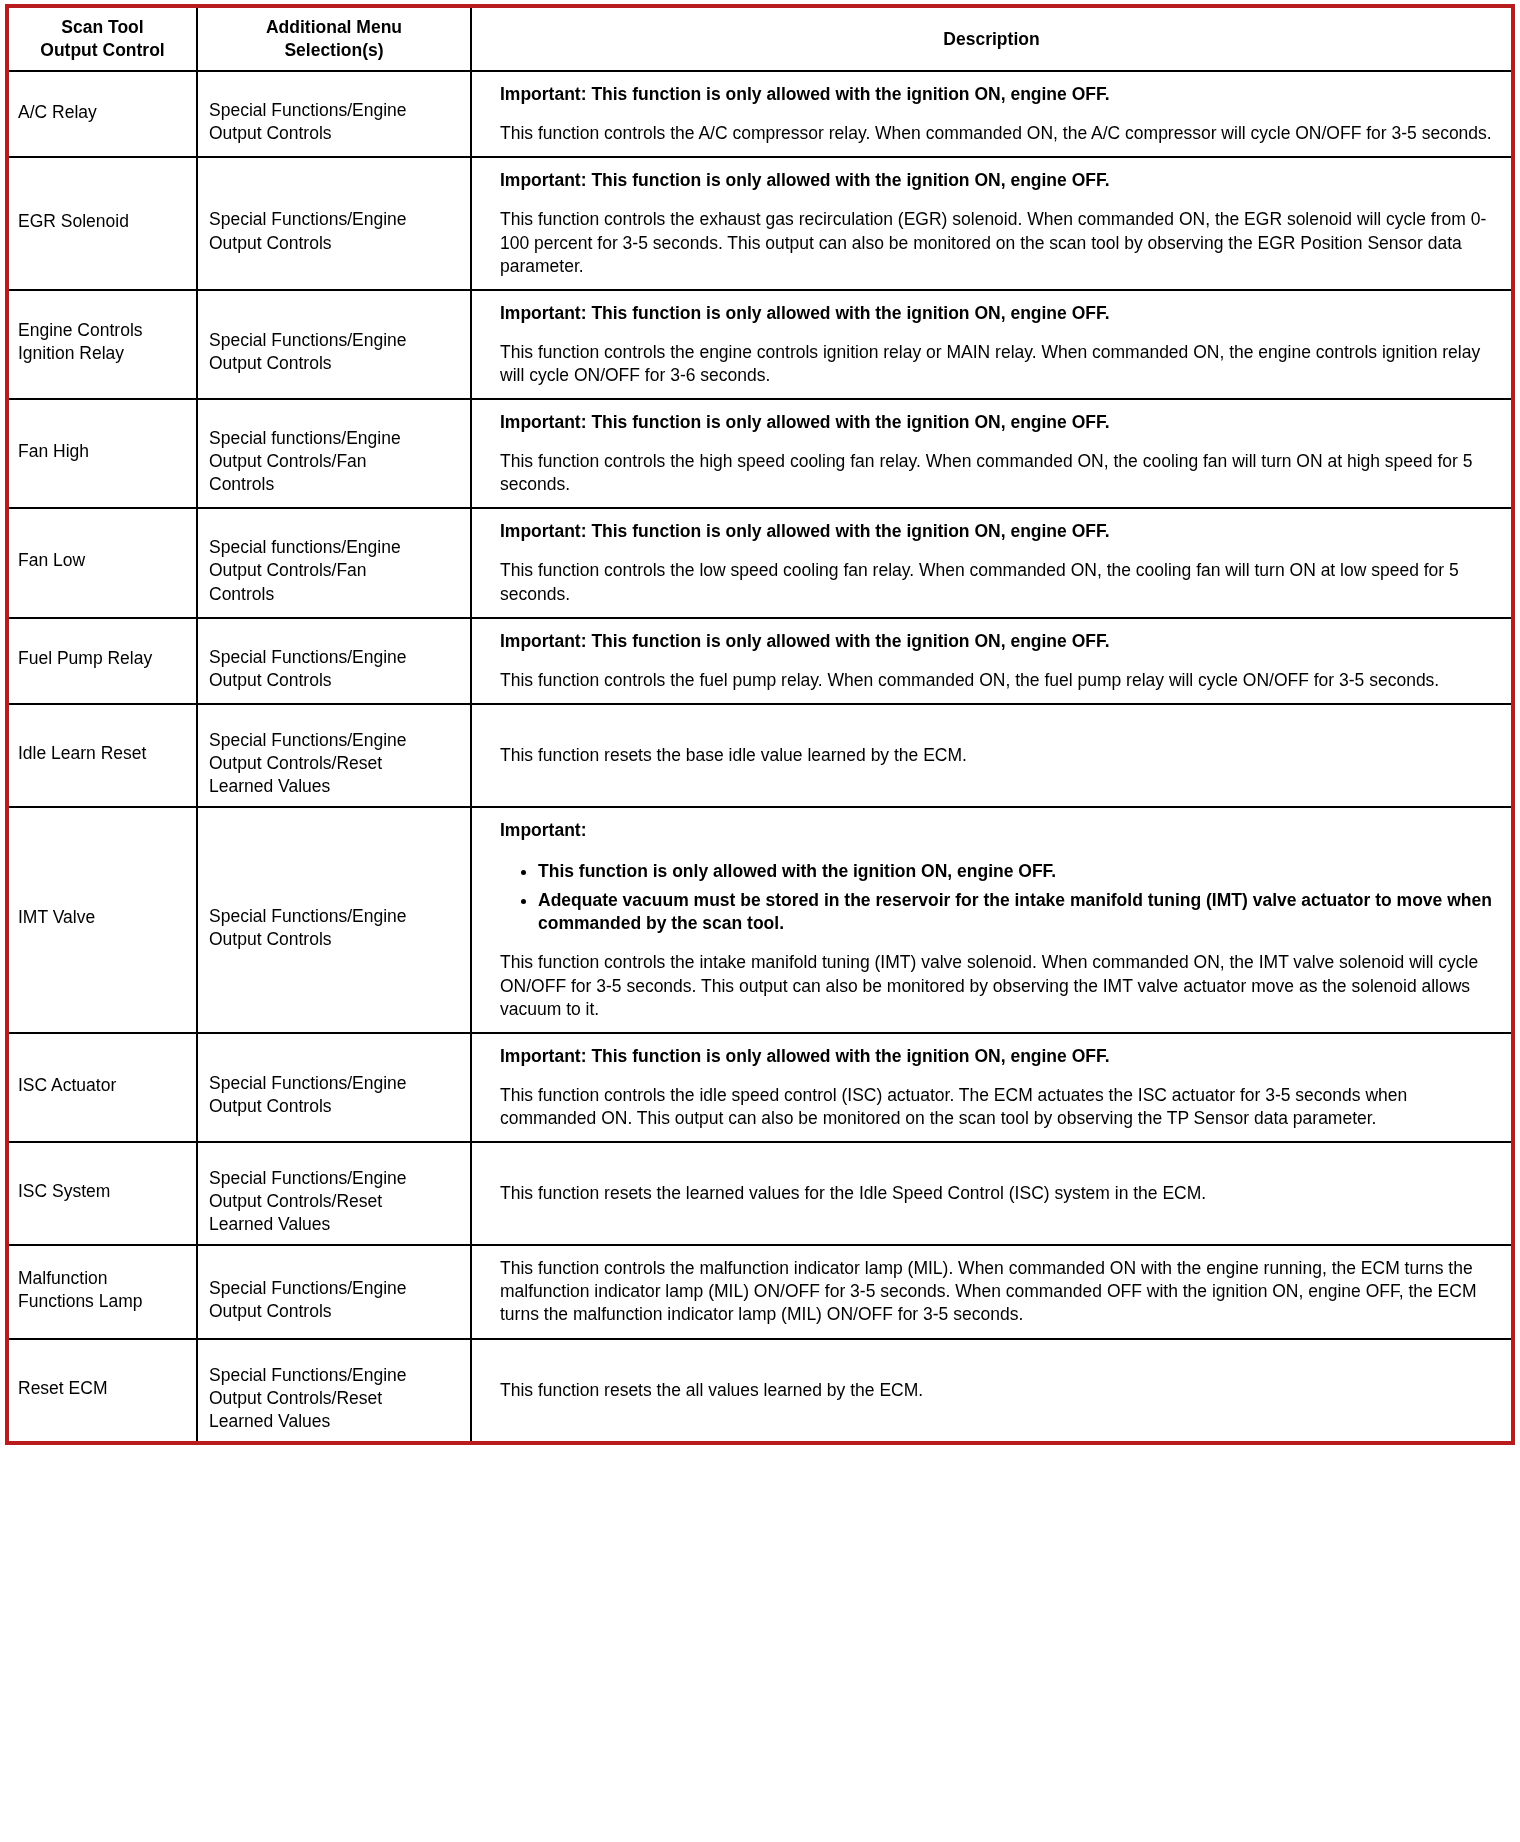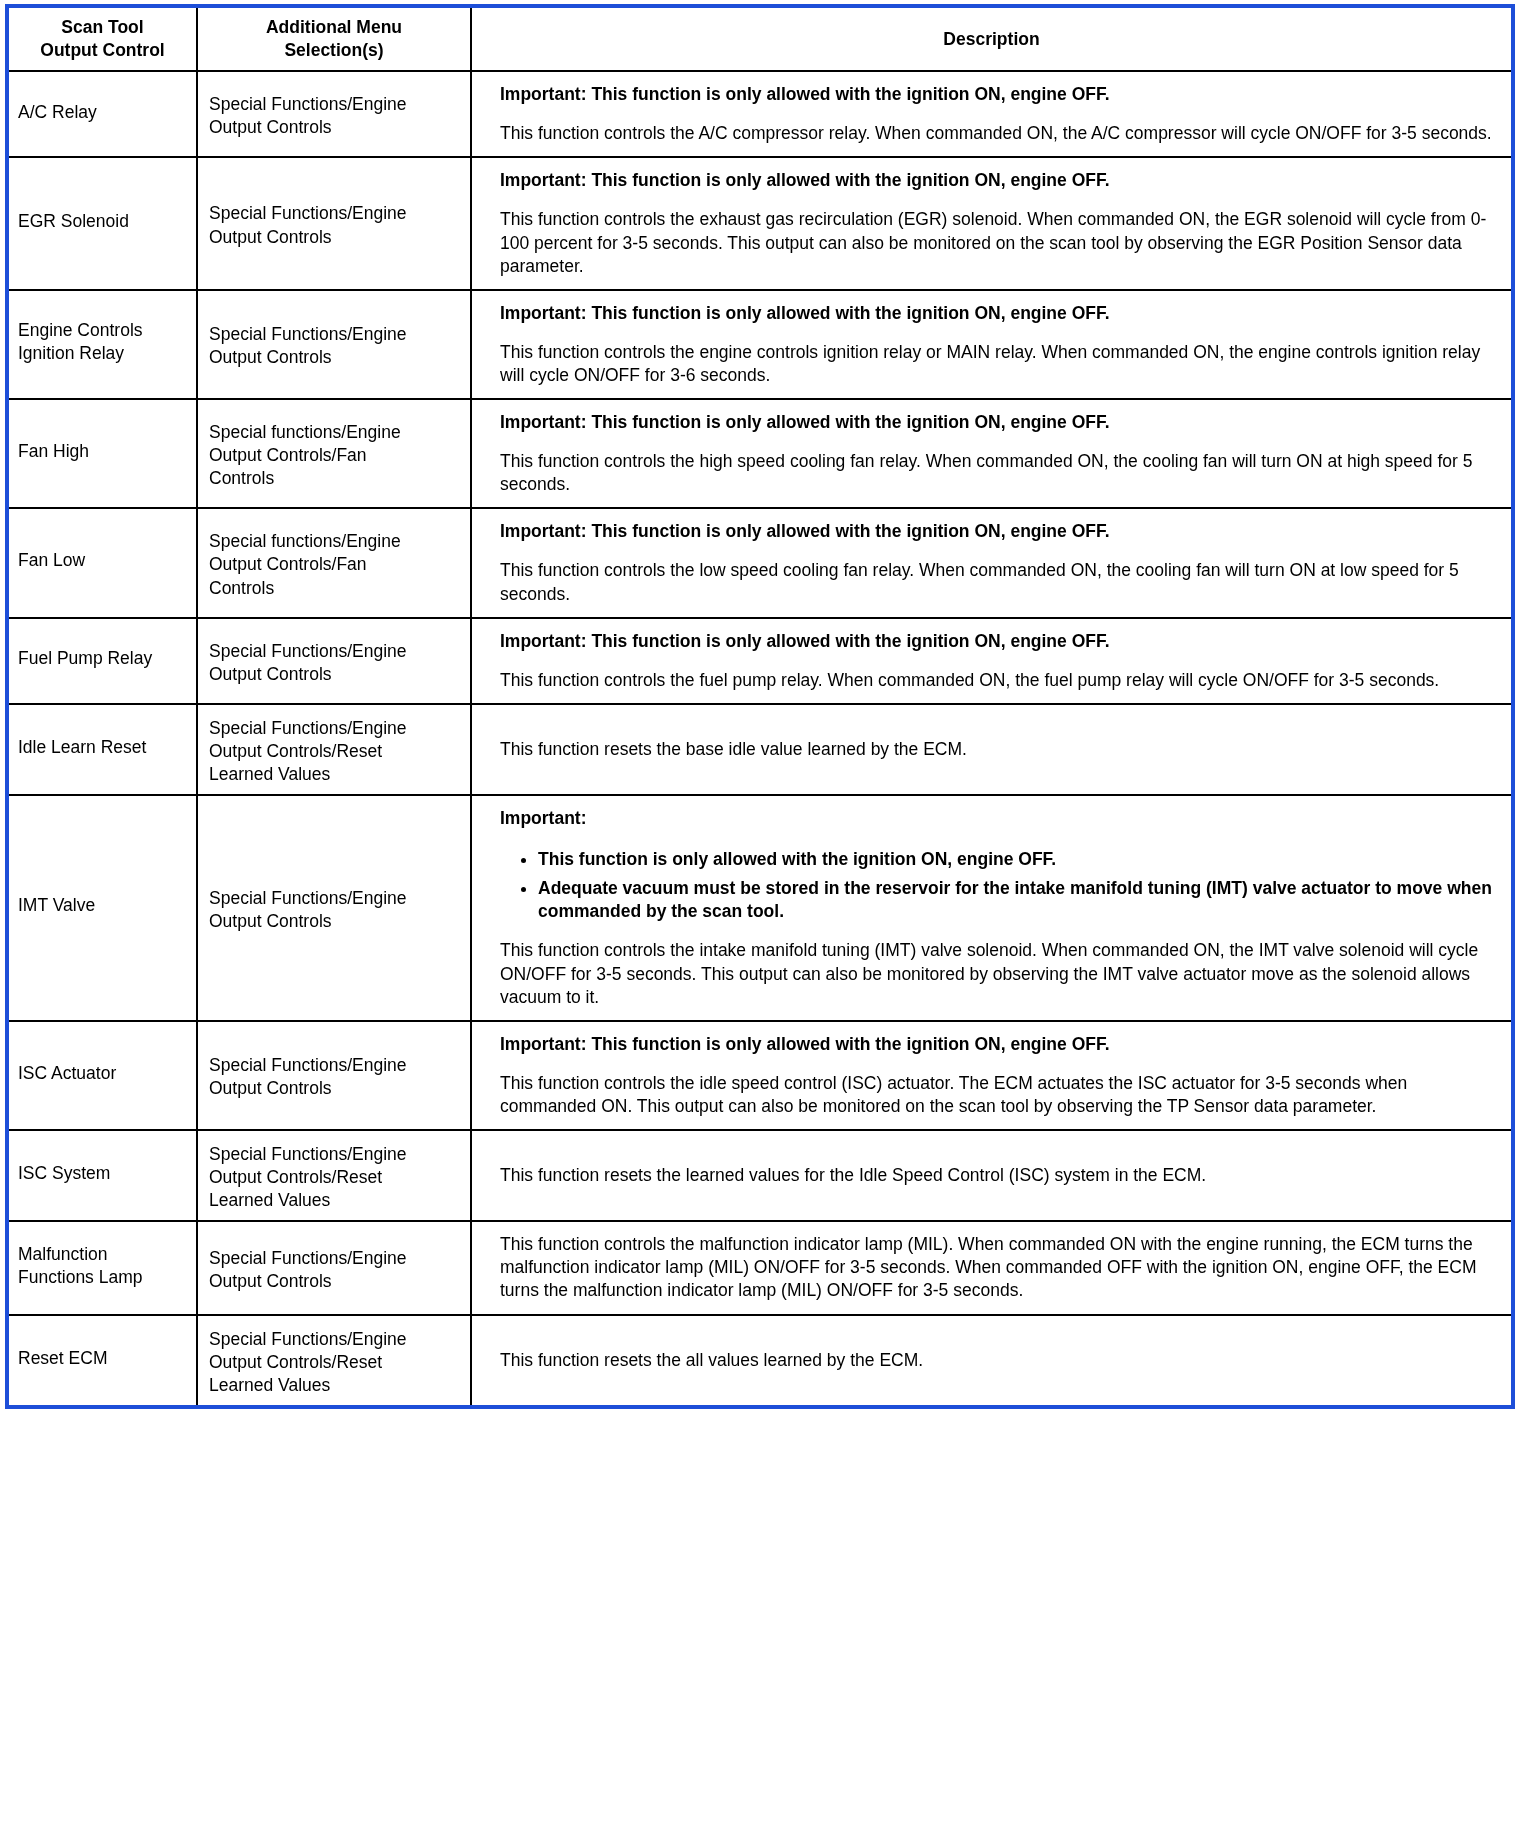--- a/index.html
+++ b/index.html
@@ -13,21 +13,21 @@
     width: 1520px;
     min-height: 1842px;
     box-sizing: border-box;
     padding: 4px 5px;
     background: #ffffff;
   }
   table.scan-table {
     width: 100%;
     border-collapse: collapse;
     table-layout: fixed;
-    border: 4px solid #1d4ed8;
+    border: 4px solid #b91c1c;
   }
   table.scan-table th,
   table.scan-table td {
     border: 2px solid #000000;
     font-size: 17.5px;
     line-height: 1.32;
     vertical-align: middle;
     box-sizing: border-box;
   }
   table.scan-table th {
@@ -35,21 +35,21 @@
     text-align: center;
     white-space: pre-line;
     padding: 8px 6px;
     height: 58px;
   }
   td.col-control {
     padding: 8px 6px 12px 9px;
     white-space: pre-line;
   }
   td.col-menu {
-    padding: 12px 6px 8px 11px;
+    padding: 24px 6px 8px 11px;
     white-space: pre-line;
   }
   td.col-desc {
     padding: 9px 14px 9px 28px;
   }
   td.col-desc .important {
     font-weight: bold;
     margin: 2px 0 16px 0;
   }
   td.col-desc .para {

